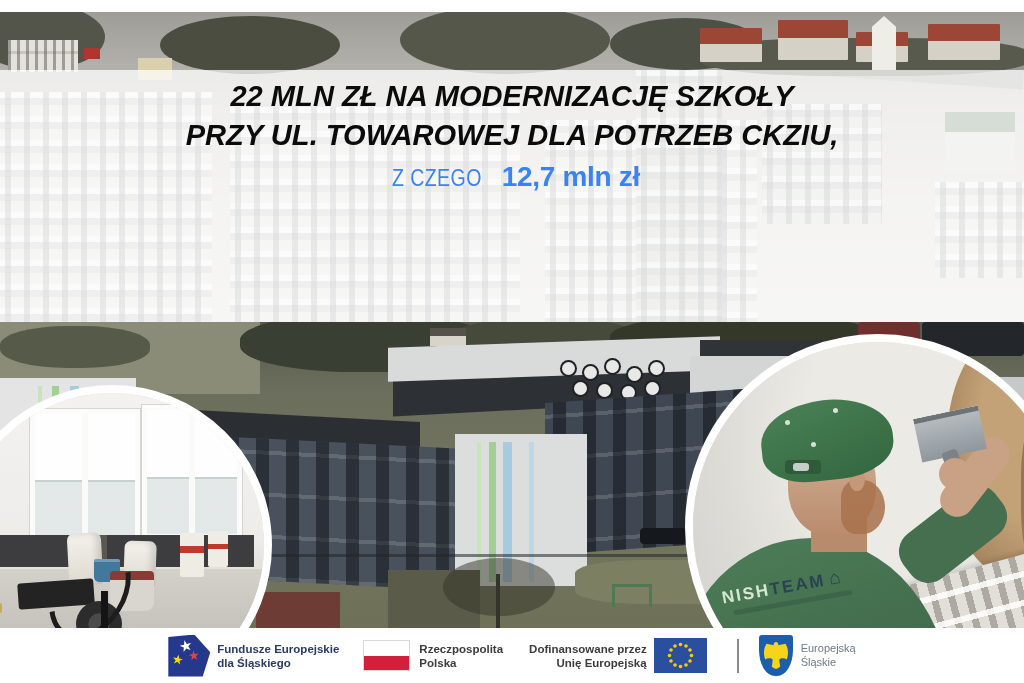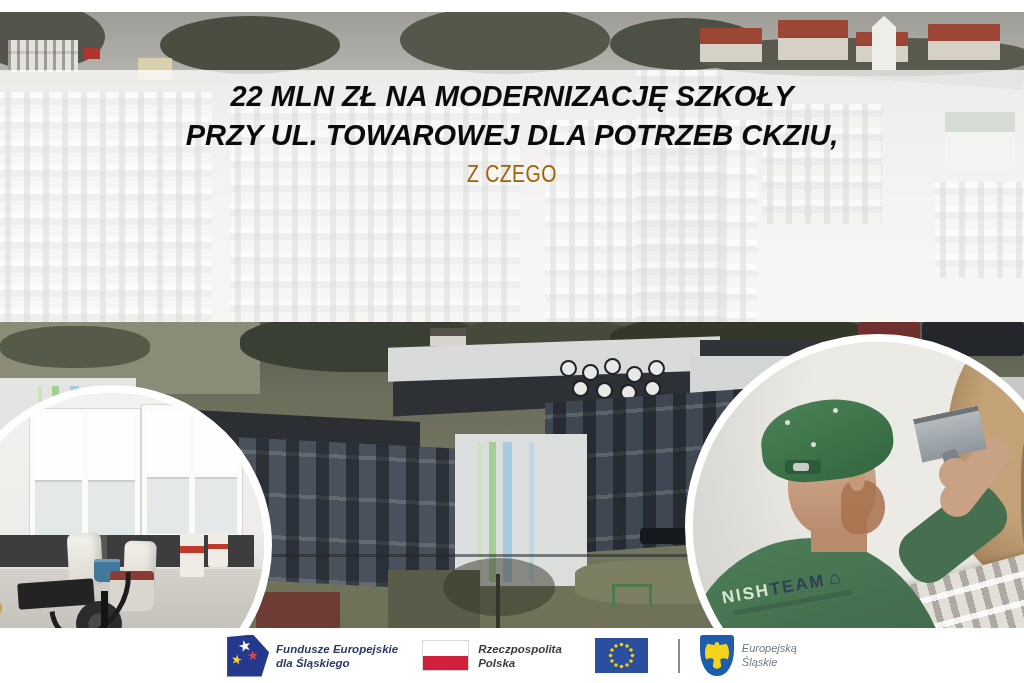--- a/index.html
+++ b/index.html
@@ -39,21 +39,21 @@
   .b4{left:636px;top:58px;width:86px;height:252px;background-color:#c2c1bd;}
   .b5{left:762px;top:92px;width:120px;height:120px;background-color:#cfcdc8;}
   .b6{left:945px;top:100px;width:70px;height:62px;background:linear-gradient(180deg,#5e7a5e 32%,#cfcdc8 32%);}
   .b7{left:935px;top:170px;width:89px;height:96px;}
   .overlay{left:0;top:58px;width:1024px;height:252px;background:rgba(255,255,255,.75);}
 
   
   .textblock{left:0;top:76px;width:1024px;text-align:center;z-index:5;}
   .hline{font-size:30px;line-height:39px;font-weight:bold;font-style:italic;color:#0b0b0b;
          white-space:nowrap;transform:scaleX(.97);transform-origin:center;}
-  .amount-row{margin-top:7px;display:flex;justify-content:center;align-items:baseline;gap:12px;color:#a16207;}
+  .amount-row{margin-top:7px;display:flex;justify-content:center;align-items:baseline;gap:12px;color:#3b82f6;}
   .amount-prefix{display:inline-block;font-size:23px;transform:scaleX(.85);letter-spacing:.5px;}
   .amount-value{display:inline-block;font-size:28px;font-weight:bold;letter-spacing:-.3px;}
   .body-lines{margin-top:9px;}
   .body-line{font-size:26px;line-height:28.5px;color:#191919;white-space:nowrap;
              transform:scaleX(.8);transform-origin:center;}
 
   
   .school{position:absolute;left:0;top:322px;width:1024px;height:306px;overflow:hidden;
           background:linear-gradient(180deg,#565a4b 0%,#6b6e5c 22%,#74765f 60%,#6e7158 100%);}
   .sc-field{left:0;top:0;width:260px;height:72px;background:#8b8c77;}
@@ -173,21 +173,21 @@
             background:linear-gradient(180deg,#b9bec2,#8f979c);box-shadow:inset 0 5px 0 rgba(60,66,70,.6);}
   .wk-handle{left:252px;top:108px;width:16px;height:26px;background:#7d8286;border-radius:4px;transform:rotate(-20deg);}
   .wk-shirttext{left:28px;top:234px;transform:rotate(-10deg);font-size:17px;font-weight:bold;letter-spacing:2px;white-space:nowrap;}
   .wk-shirttext .light{color:#d6e6d2;} .wk-shirttext .dark{color:#2c4254;}
   .wk-house{font-size:19px;color:#2c4254;margin-left:4px;font-weight:normal;}
   .wk-subline{left:40px;top:258px;width:120px;height:5px;background:#345440;opacity:.45;border-radius:3px;transform:rotate(-10deg);}
 
   
   .footer{position:absolute;left:0;top:628px;width:1024px;height:55px;background:#fff;z-index:10;
           display:flex;align-items:center;justify-content:center;}
-  .f-text{font-size:11.5px;line-height:14px;font-weight:bold;color:#3b3b3b;font-style:italic;}
+  .f-text{font-size:11.5px;line-height:14px;font-weight:bold;color:#3b3b3b;}
   .f-text.navy{color:#2a3a66;}
   .f-text.right{text-align:right;}
   .f-text.region{color:#6d7a84;font-weight:normal;font-size:11px;line-height:13.5px;}
   .fe-logo{position:relative;width:42px;height:42px;background:#24388c;
            clip-path:polygon(0 6%,62% 0,100% 42%,82% 100%,0 100%);margin-right:7px;flex:none;}
   .fe-star{position:absolute;line-height:1;}
   .fe-star.s-white{color:#ffffff;font-size:15px;left:11px;top:3px;transform:rotate(-14deg);}
   .fe-star.s-yellow{color:#ffd617;font-size:13px;left:4px;top:18px;transform:rotate(10deg);}
   .fe-star.s-red{color:#e8423f;font-size:13px;left:20px;top:14px;transform:rotate(-6deg);}
   .sp1{width:24px;flex:none;} .sp2{width:9px;flex:none;} .sp3{width:26px;flex:none;}
@@ -228,20 +228,21 @@
     <div class="abs redsign"></div>
     <div class="abs yellowbldg"></div>
     <div class="abs overlay"></div>
   </div>
 
   <div class="abs textblock">
     <div class="hline">22 MLN ZŁ NA MODERNIZACJĘ SZKOŁY</div>
     <div class="hline">PRZY UL. TOWAROWEJ DLA POTRZEB CKZIU,</div>
     <div class="amount-row">
       <span class="amount-prefix">Z CZEGO</span>
+      <span class="amount-value">12,7 mln zł</span>
     </div>
   </div>
 
   <div class="school">
     <div class="abs sc-field"></div>
     <div class="abs sc-trees1"></div>
     <div class="abs sc-trees2"></div>
     <div class="abs sc-trees3"></div>
     <div class="abs sc-trees4"></div>
     <div class="abs sc-house"></div>
@@ -340,20 +341,24 @@
       <div>dla Śląskiego</div>
     </div>
     <div class="sp1"></div>
     <div class="pl-flag"></div>
     <div class="sp2"></div>
     <div class="f-text">
       <div>Rzeczpospolita</div>
       <div>Polska</div>
     </div>
     <div class="sp3"></div>
+    <div class="f-text right">
+      <div>Dofinansowane przez</div>
+      <div>Unię Europejską</div>
+    </div>
     <div class="sp4"></div>
     <div class="eu-flag">
       <svg width="53" height="35" viewBox="0 0 53 35">
         <g fill="#ffcc00">
           <circle cx="26.5" cy="6.5" r="1.8"></circle>
             <circle cx="32" cy="8" r="1.8"></circle>
           <circle cx="36" cy="12" r="1.8"></circle>
             <circle cx="37.5" cy="17.5" r="1.8"></circle>
           <circle cx="36" cy="23" r="1.8"></circle>
             <circle cx="32" cy="27" r="1.8"></circle>

